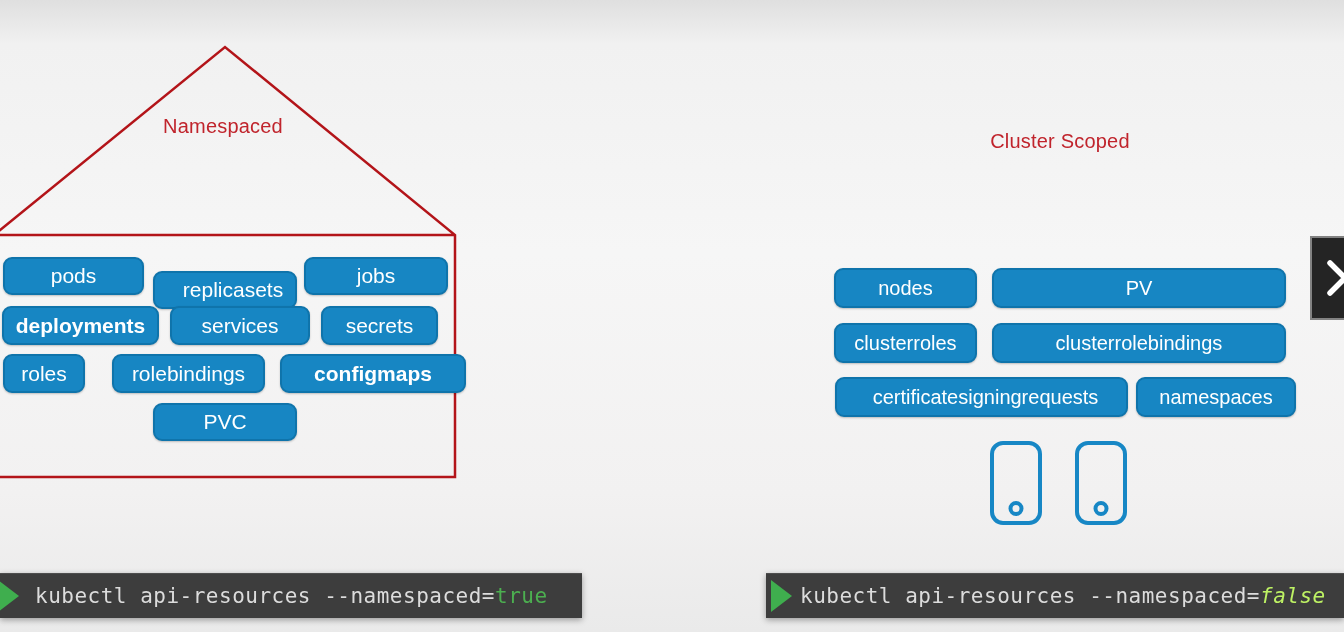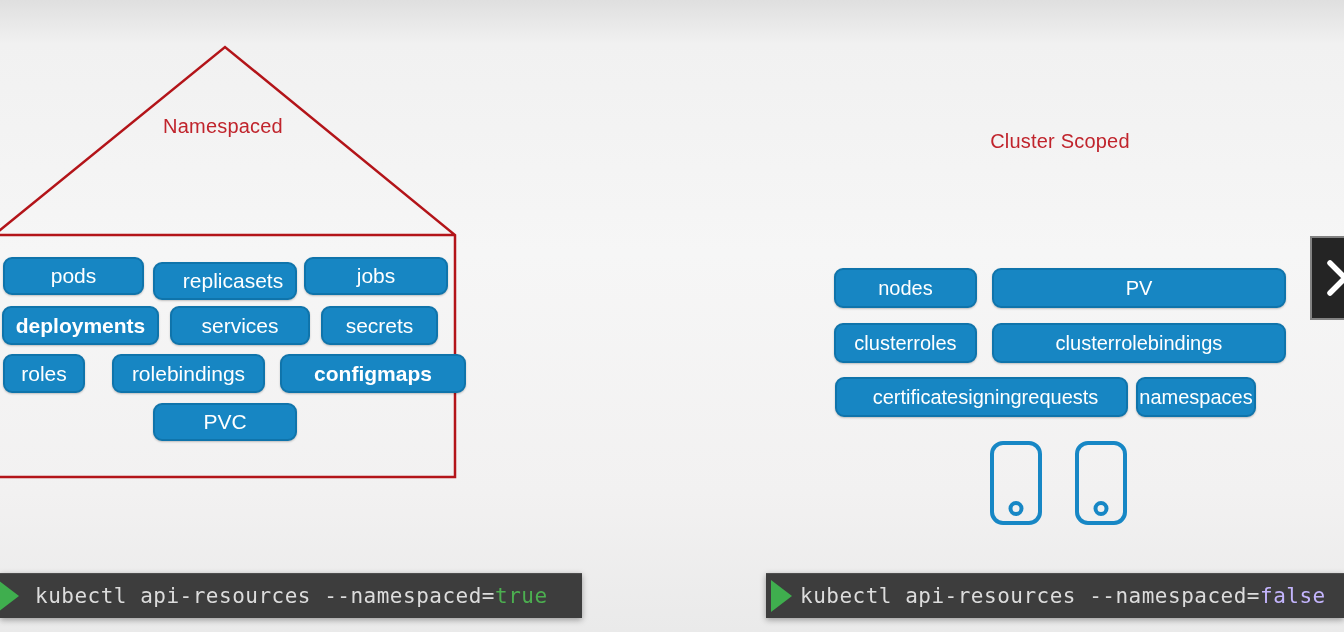--- a/index.html
+++ b/index.html
@@ -35,60 +35,60 @@
     position:absolute;top:50%;transform:translateY(-50%);
     width:21px;height:32px;background:#3fae4e;
     clip-path:polygon(0 0,100% 50%,0 100%);
   }
   .cmd{
     position:absolute;top:0;height:45px;line-height:44px;white-space:nowrap;
     font-family:"DejaVu Sans Mono",monospace;font-size:21px;letter-spacing:0.5px;
     color:#dcdcdc;
   }
   .val-true{color:#4caf50;}
-  .val-false{color:#c4b5fd;}
+  .val-false{color:#bef264;font-style:italic;}
   .next-btn{
     position:absolute;background:#242424;border:2px solid #828282;box-sizing:border-box;
     display:flex;align-items:center;justify-content:center;cursor:pointer;
   }
 </style>
 </head>
 <body>
 
 <div class="canvas">
 
   <svg class="house-svg" viewBox="0 0 1344 632" xmlns="http://www.w3.org/2000/svg">
     <path d="M -6 235 L 225 47 L 455 235 L 455 477 L -6 477 Z M -6 235 L 455 235" fill="none" stroke="#b31419" stroke-width="2.5" stroke-linejoin="miter"></path>
   </svg>
 
   <div class="group-title" style="left:143px;top:115px;width:160px;">Namespaced</div>
   <div class="group-title" style="left:975px;top:130px;width:170px;">Cluster Scoped</div>
 
   <div class="kbox" style="left:3px;top:257px;width:141px;height:38px;">pods</div>
-  <div class="kbox" style="left:153px;top:262px;width:144px;height:38px;padding-left:16px;">replicasets</div>
+  <div class="kbox" style="left:153px;top:271px;width:144px;height:38px;padding-left:16px;">replicasets</div>
   <div class="kbox" style="left:304px;top:257px;width:144px;height:38px;">jobs</div>
 
   <div class="kbox" style="left:2px;top:306px;width:157px;height:39px;font-weight:bold;">deployments</div>
   <div class="kbox" style="left:170px;top:306px;width:140px;height:39px;">services</div>
   <div class="kbox" style="left:321px;top:306px;width:117px;height:39px;">secrets</div>
 
   <div class="kbox" style="left:3px;top:354px;width:82px;height:39px;">roles</div>
   <div class="kbox" style="left:112px;top:354px;width:153px;height:39px;">rolebindings</div>
   <div class="kbox" style="left:280px;top:354px;width:186px;height:39px;font-weight:bold;">configmaps</div>
 
   <div class="kbox" style="left:153px;top:403px;width:144px;height:38px;">PVC</div>
 
   <div class="kbox kbox-sm" style="left:834px;top:268px;width:143px;height:40px;">nodes</div>
   <div class="kbox kbox-sm" style="left:992px;top:268px;width:294px;height:40px;">PV</div>
 
   <div class="kbox kbox-sm" style="left:834px;top:323px;width:143px;height:40px;">clusterroles</div>
   <div class="kbox kbox-sm" style="left:992px;top:323px;width:294px;height:40px;">clusterrolebindings</div>
 
   <div class="kbox kbox-sm" style="left:835px;top:377px;width:293px;height:40px;padding-left:8px;">certificatesigningrequests</div>
-  <div class="kbox kbox-sm" style="left:1136px;top:377px;width:120px;height:40px;">namespaces</div>
+  <div class="kbox kbox-sm" style="left:1136px;top:377px;width:160px;height:40px;">namespaces</div>
 
   <div class="device" style="left:990px;top:441px;">
     <span class="device-dot"></span>
   </div>
   <div class="device" style="left:1075px;top:441px;">
     <span class="device-dot"></span>
   </div>
 
   <div class="terminal" style="left:0;top:573px;width:582px;">
     <span class="run-arrow" style="left:-2px;"></span>

